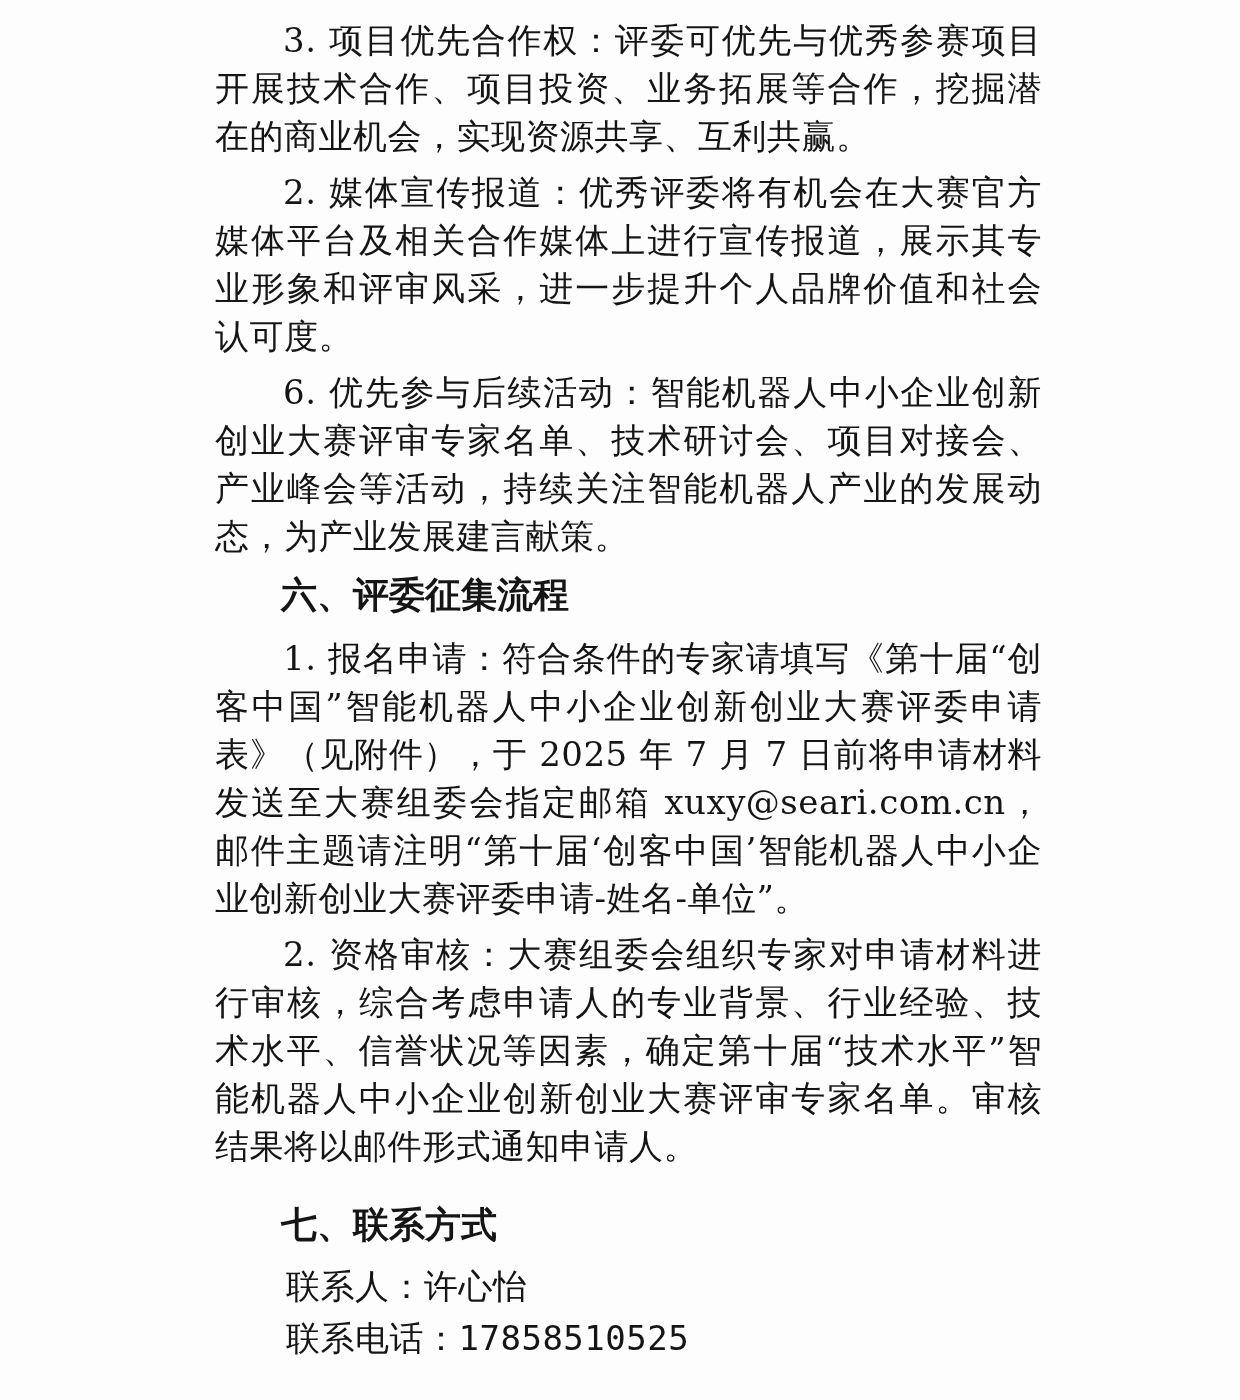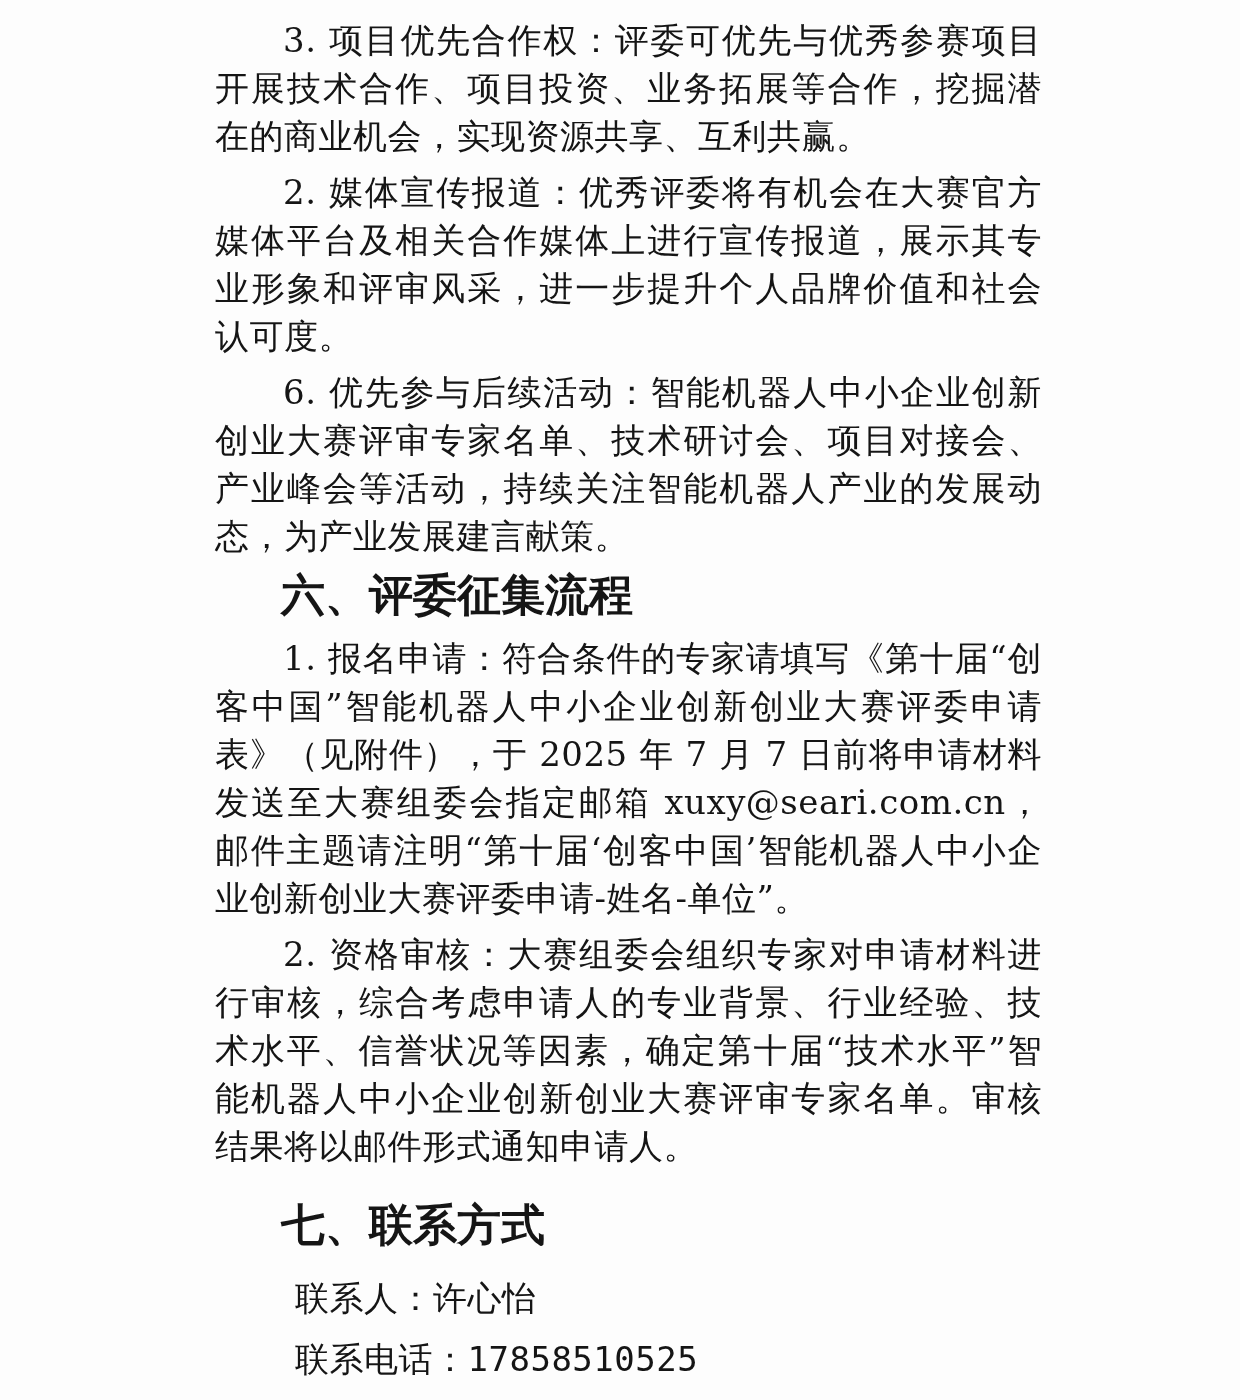--- a/index.html
+++ b/index.html
@@ -18,33 +18,33 @@
     font-size: 34px;
     line-height: 48px;
     text-align: justify;
     text-justify: inter-ideograph;
     text-indent: 68px;
     margin: 0 0 8px 0;
     letter-spacing: 0.5px;
   }
   .b { font-weight: 400; }
   .heading {
-    font-family: Liberation Sans, sans-serif;
-    font-size: 44px;
+    font-family: Liberation Serif, serif;
+    font-size: 36px;
     font-weight: 700;
     line-height: 50px;
     text-indent: 66px;
     margin: 10px 0 14px 0;
   }
-  .heading-contact { margin-top: 30px; margin-bottom: 24px; }
+  .heading-contact { margin-top: 30px; margin-bottom: 12px; }
   .contact-line {
     font-size: 34px;
     line-height: 49px;
     text-indent: 68px;
-    margin: 12px;
+    margin: 3px;
     letter-spacing: 0.5px;
   }
   .mono { font-family: "DejaVu Sans Mono", "Liberation Mono", monospace; }
 </style>
 </head>
 <body>
 
 <div class="page">
 
   <p class="para"><span class="b">3. 项目优先合作权：</span><span>评委可优先与优秀参赛项目开展技术合作、项目投资、业务拓展等合作，挖掘潜在的商业机会，实现资源共享、互利共赢。</span></p>

